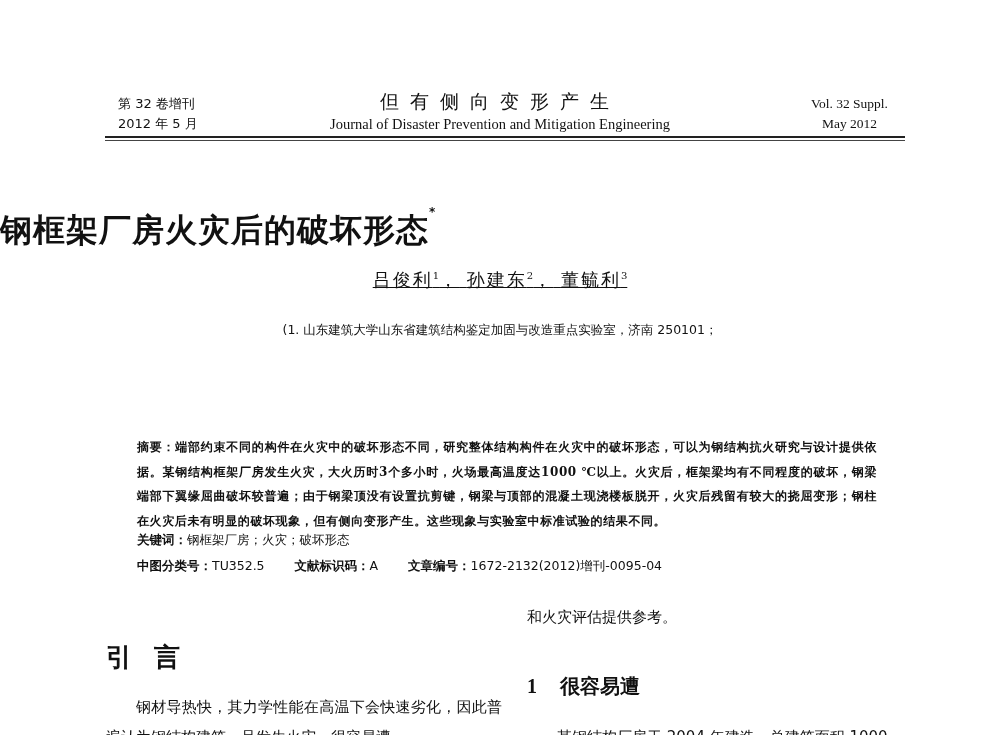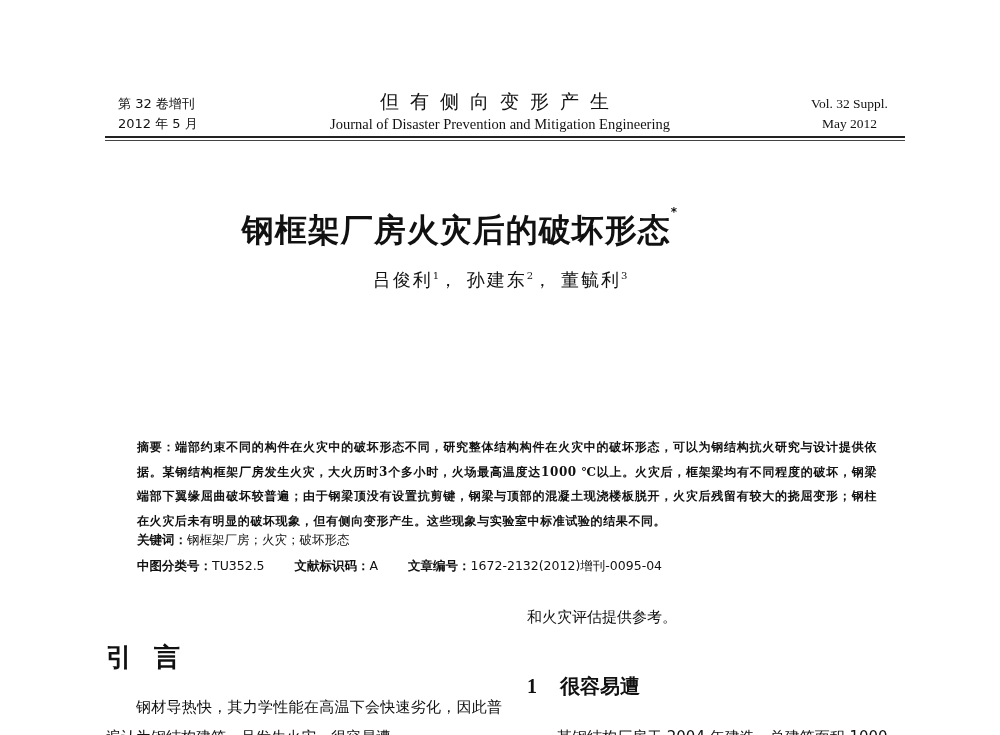--- a/index.html
+++ b/index.html
@@ -5,23 +5,23 @@
   html, body { margin:0; padding:0; background:#ffffff; }
   body { width:1000px; height:735px; overflow:hidden; position:relative; color:#111; font-family:"DejaVu Serif", serif; }
   .abs { position:absolute; }
   .hdr-left { left:118px; top:94px; font-size:13px; line-height:20px; font-family:"DejaVu Sans", sans-serif; }
   .hdr-center { left:250px; width:500px; top:88px; text-align:center; }
   .hdr-cn { font-size:19px; letter-spacing:11px; line-height:26px; font-family:"DejaVu Serif", serif; }
   .hdr-en { font-size:14.5px; line-height:20px; font-family:"Liberation Serif", serif; }
   .hdr-right { right:112px; top:94px; text-align:center; font-size:13.5px; line-height:20px; font-family:"Liberation Serif", serif; }
   .rule-thick { left:105px; width:800px; top:136px; height:2px; background:#222; }
   .rule-thin { left:105px; width:800px; top:140px; height:1px; background:#444; }
-  .title { left:0; width:920px; top:209px; text-align:center; font-size:32px; font-weight:bold; font-family:"DejaVu Sans", sans-serif; letter-spacing:1px; }
+  .title { left:0; width:920px; top:209px; font-size:32px; font-weight:bold; font-family:"DejaVu Sans", sans-serif; letter-spacing:1px; }
   .title sup { font-size:12px; vertical-align:top; position:relative; top:-4px; }
-  .authors { left:0; width:1000px; top:268px; text-align:center; font-size:18px; font-family:"DejaVu Serif", serif; letter-spacing:2px; }
+  .authors { left:0; width:1000px; top:268px; text-align:center; font-size:18px; font-family:"DejaVu Serif", serif; letter-spacing:2px;text-decoration:underline; }
   .authors sup { font-size:10px; letter-spacing:0; }
   .affil { left:0; width:1000px; top:318px; text-align:center; font-size:12.5px; line-height:24px; font-family:"DejaVu Sans", sans-serif; }
   .abstract { left:137px; width:740px; top:395px; font-size:12px; line-height:24.5px; font-weight:bold; font-family:"DejaVu Serif", serif; text-align:justify; letter-spacing:0.6px;margin-top:40px; }
   .abstract .lbl { font-family:"DejaVu Sans", sans-serif; }
   .kw { left:137px; top:532px; font-size:12.5px; font-family:Liberation Serif, serif; }
   .kw b { font-weight:bold; }
   .cls { left:137px; top:558px; font-size:12.5px; font-family:"DejaVu Sans", sans-serif; white-space:nowrap; }
   .cls b { font-weight:bold; }
   .cls .gap { display:inline-block; width:26px; }
   .sec-intro { left:106px; top:640px; font-size:26px; font-weight:bold; font-family:Liberation Serif, serif; letter-spacing:22px; }
@@ -56,20 +56,21 @@
   <span>钢框架厂房火灾后的破坏形态</span><sup>*</sup>
 </div>
 
 <div class="abs authors">
   <span>吕俊利</span><sup>1</sup><span>，</span>
   <span>孙建东</span><sup>2</sup><span>，</span>
   <span>董毓利</span><sup>3</sup>
 </div>
 
 <div class="abs affil">
+  <div>(1. 山东建筑大学山东省建筑结构鉴定加固与改造重点实验室，济南 250101；</div>
 </div>
 
 <div class="abs abstract">
   <span class="lbl">摘要：</span><span>端部约束不同的构件在火灾中的破坏形态不同，研究整体结构构件在火灾中的破坏形态，可以为钢结构抗火研究与设计提供依据。某钢结构框架厂房发生火灾，大火历时3个多小时，火场最高温度达1000 ℃以上。火灾后，框架梁均有不同程度的破坏，钢梁端部下翼缘屈曲破坏较普遍；由于钢梁顶没有设置抗剪键，钢梁与顶部的混凝土现浇楼板脱开，火灾后残留有较大的挠屈变形；钢柱在火灾后未有明显的破坏现象，但有侧向变形产生。这些现象与实验室中标准试验的结果不同。</span>
 </div>
 
 <div class="abs kw">
   <b>关键词：</b><span>钢框架厂房；火灾；破坏形态</span>
 </div>
 

